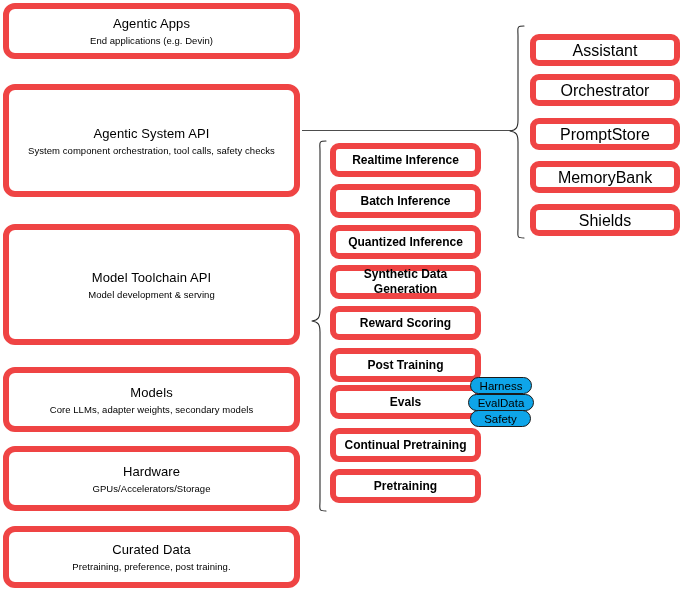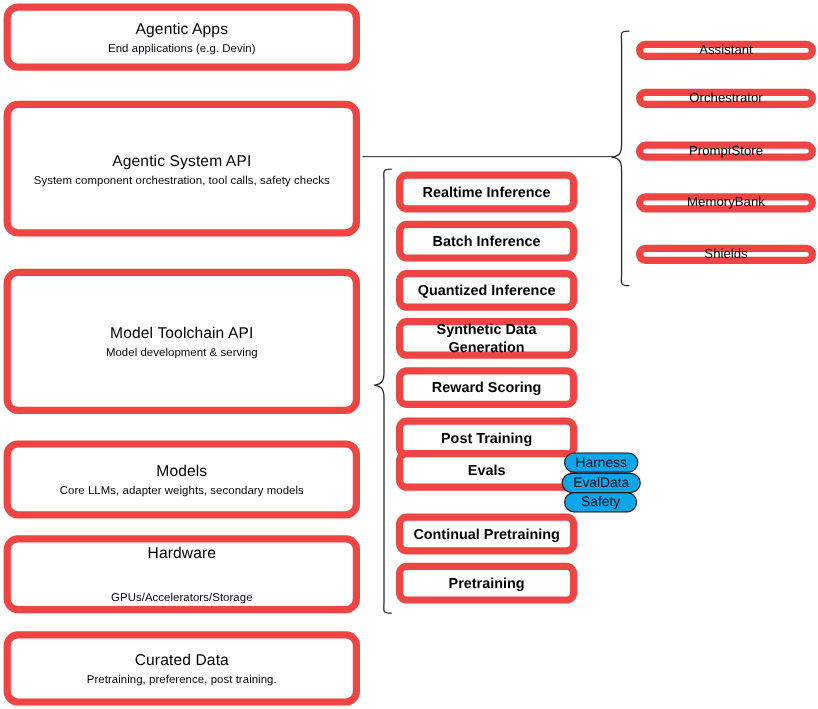--- a/index.html
+++ b/index.html
@@ -65,22 +65,22 @@
     line-height: 15px;
     z-index: 3;
     font-weight: bold;
   }
 
   
   .comp {
     border-radius: 9px;
     left: 530px;
     width: 150px;
-    height: 16px;
-    font-size: 11px;
+    height: 32px;
+    font-size: 16px;
     line-height: 15px;
   }
 
   
   .pill {
     position: absolute;
     box-sizing: border-box;
     background: #0ea5e9;
     border: 1px solid #1a1a1a;
     border-radius: 12px;
@@ -133,21 +133,21 @@
   <div class="box layer" style="top:224px; height:121px;">
     <div class="title">Model Toolchain API</div>
     <div class="subtitle">Model development &amp; serving</div>
   </div>
 
   <div class="box layer" style="top:367px; height:65px;">
     <div class="title">Models</div>
     <div class="subtitle">Core LLMs, adapter weights, secondary models</div>
   </div>
 
-  <div class="box layer" style="top:446px; height:65px;justify-content:space-between;">
+  <div class="box layer" style="top:446px; height:65px;">
     <div class="title">Hardware</div>
     <div class="subtitle">GPUs/Accelerators/Storage</div>
   </div>
 
   <div class="box layer" style="top:526px; height:62px;">
     <div class="title">Curated Data</div>
     <div class="subtitle">Pretraining, preference, post training.</div>
   </div>
 
   <div class="hline" style="left:302px; top:130px; width:209px;"></div>
@@ -203,21 +203,21 @@
   </div>
   <div class="box cap" style="top:265px;">
     <span>Synthetic Data Generation</span>
   </div>
   <div class="box cap" style="top:306px;">
     <span>Reward Scoring</span>
   </div>
   <div class="box cap" style="top:348px;">
     <span>Post Training</span>
   </div>
-  <div class="box cap" style="top:375px;">
+  <div class="box cap" style="top:385px;">
     <span>Evals</span>
   </div>
   <div class="box cap" style="top:428px;">
     <span>Continual Pretraining</span>
   </div>
   <div class="box cap" style="top:469px;">
     <span>Pretraining</span>
   </div>
 
   <div class="pill" style="left:470px; top:377px; width:62px;">

